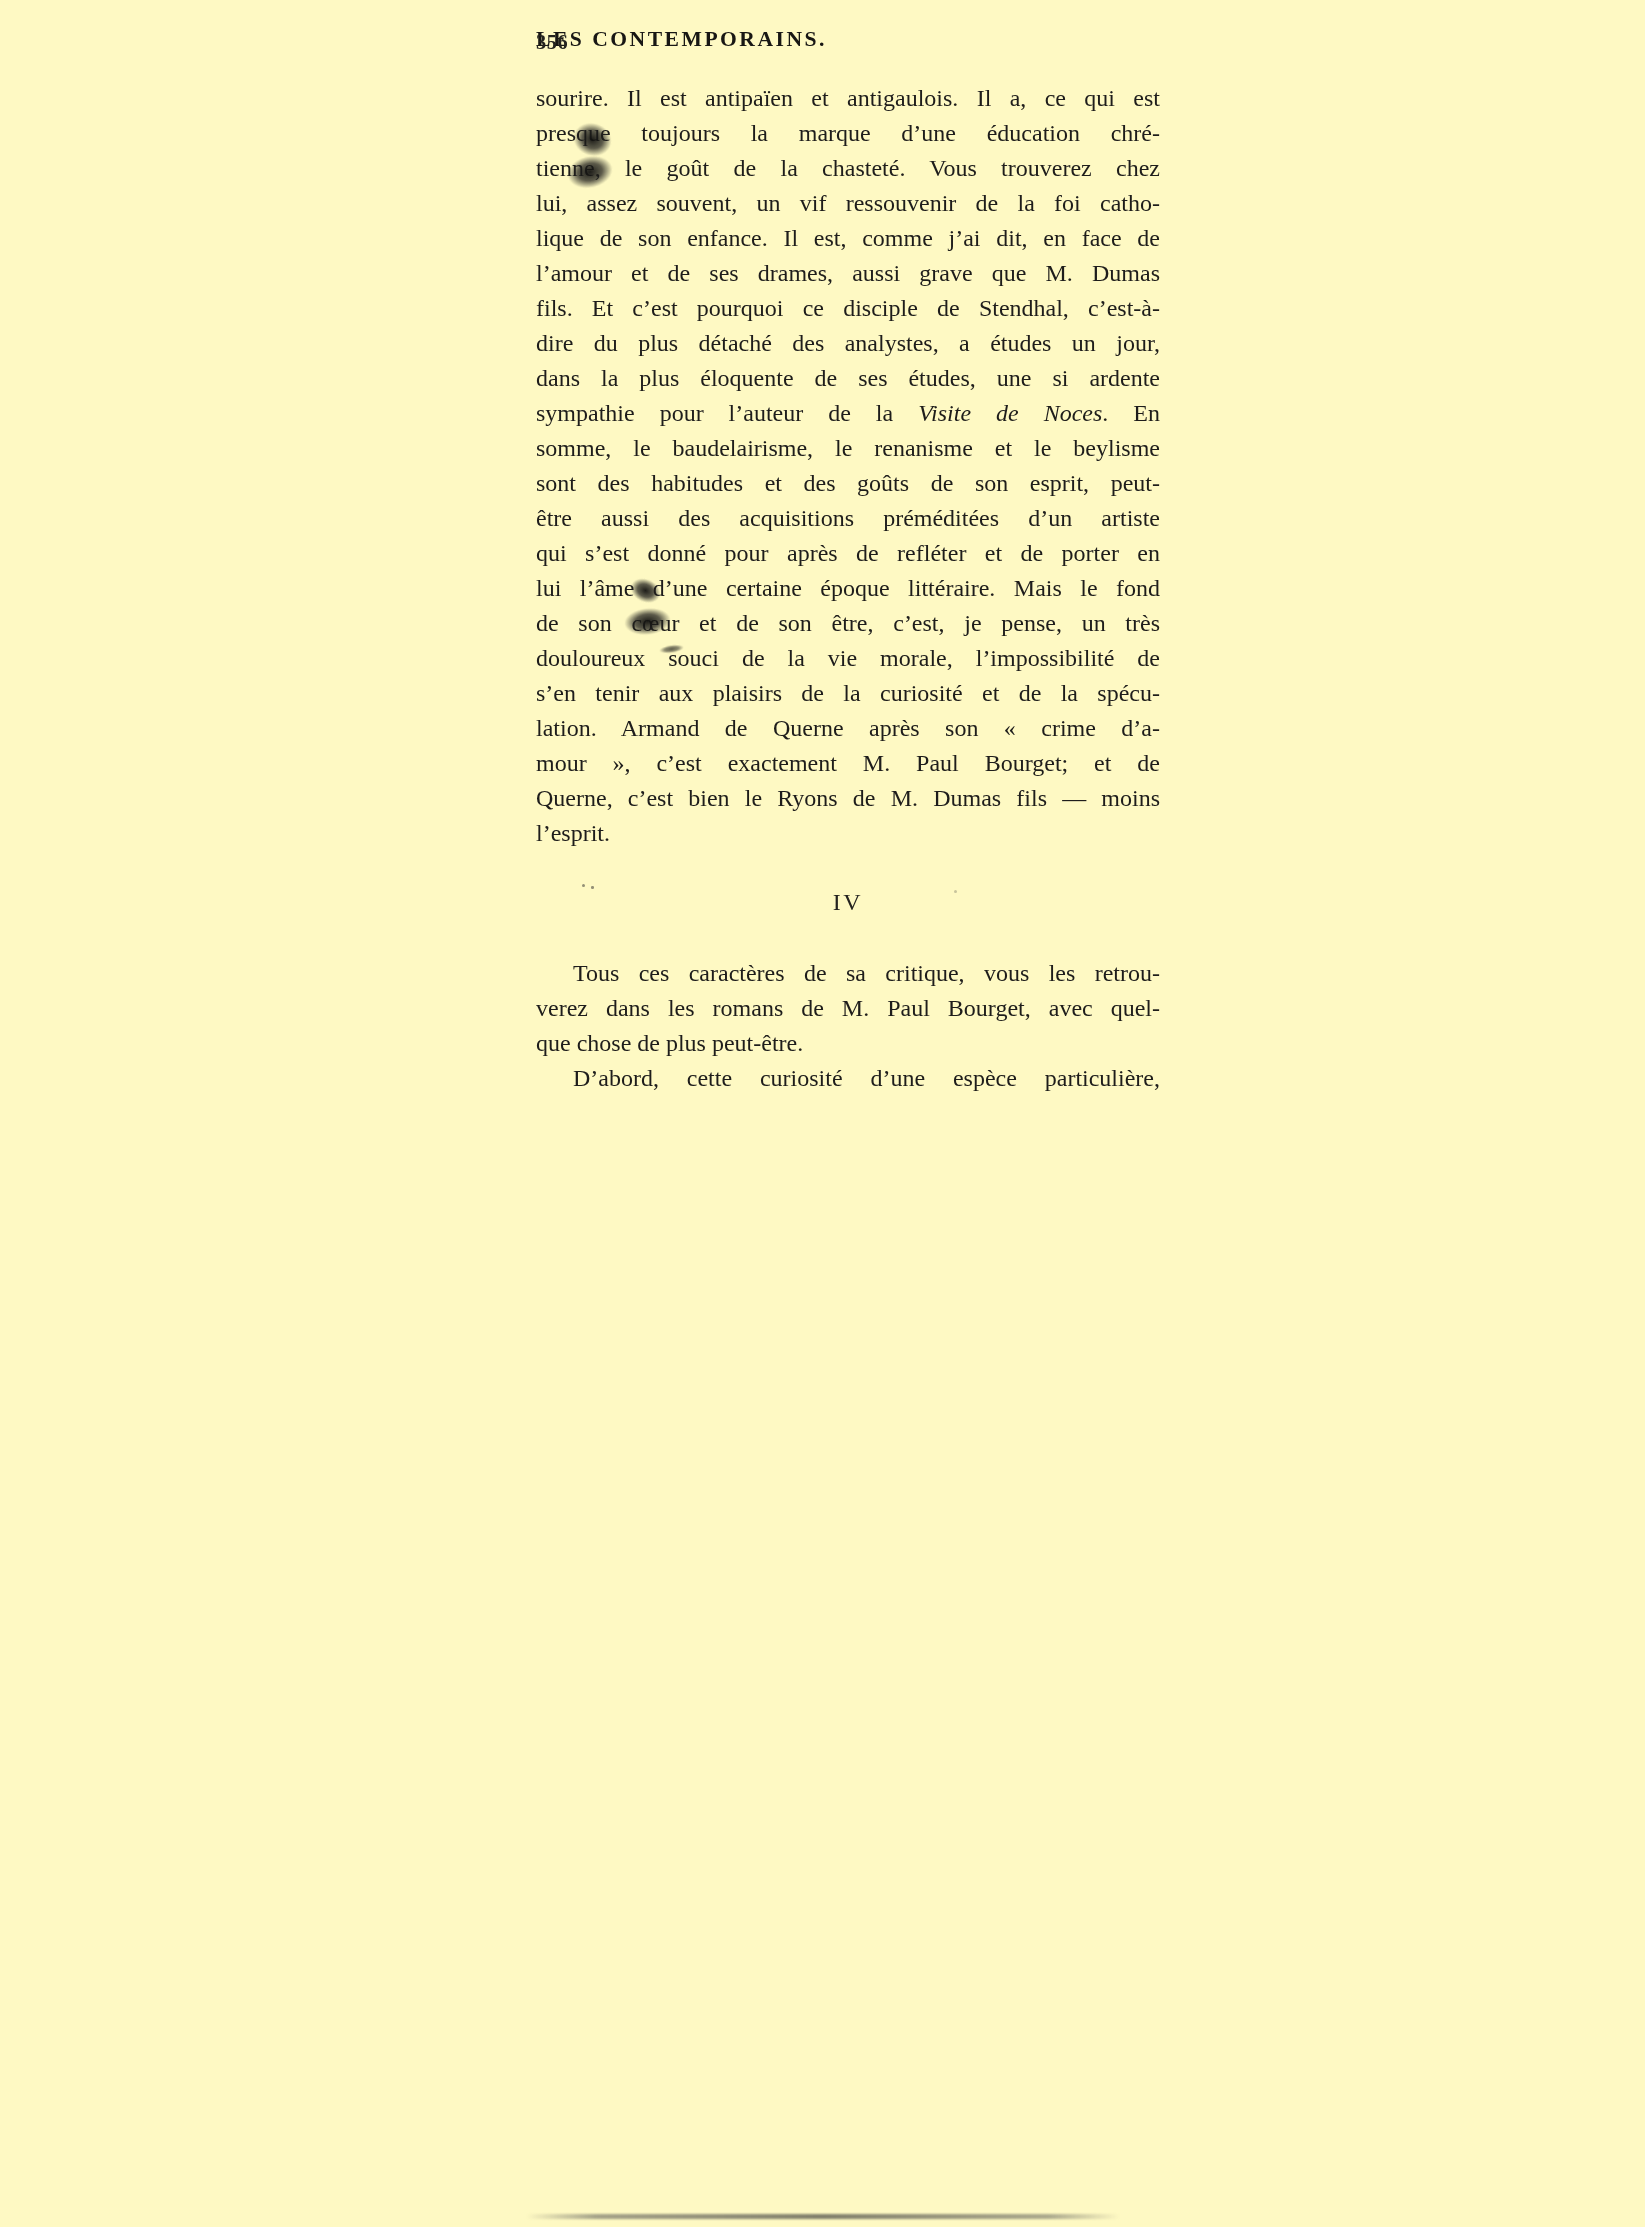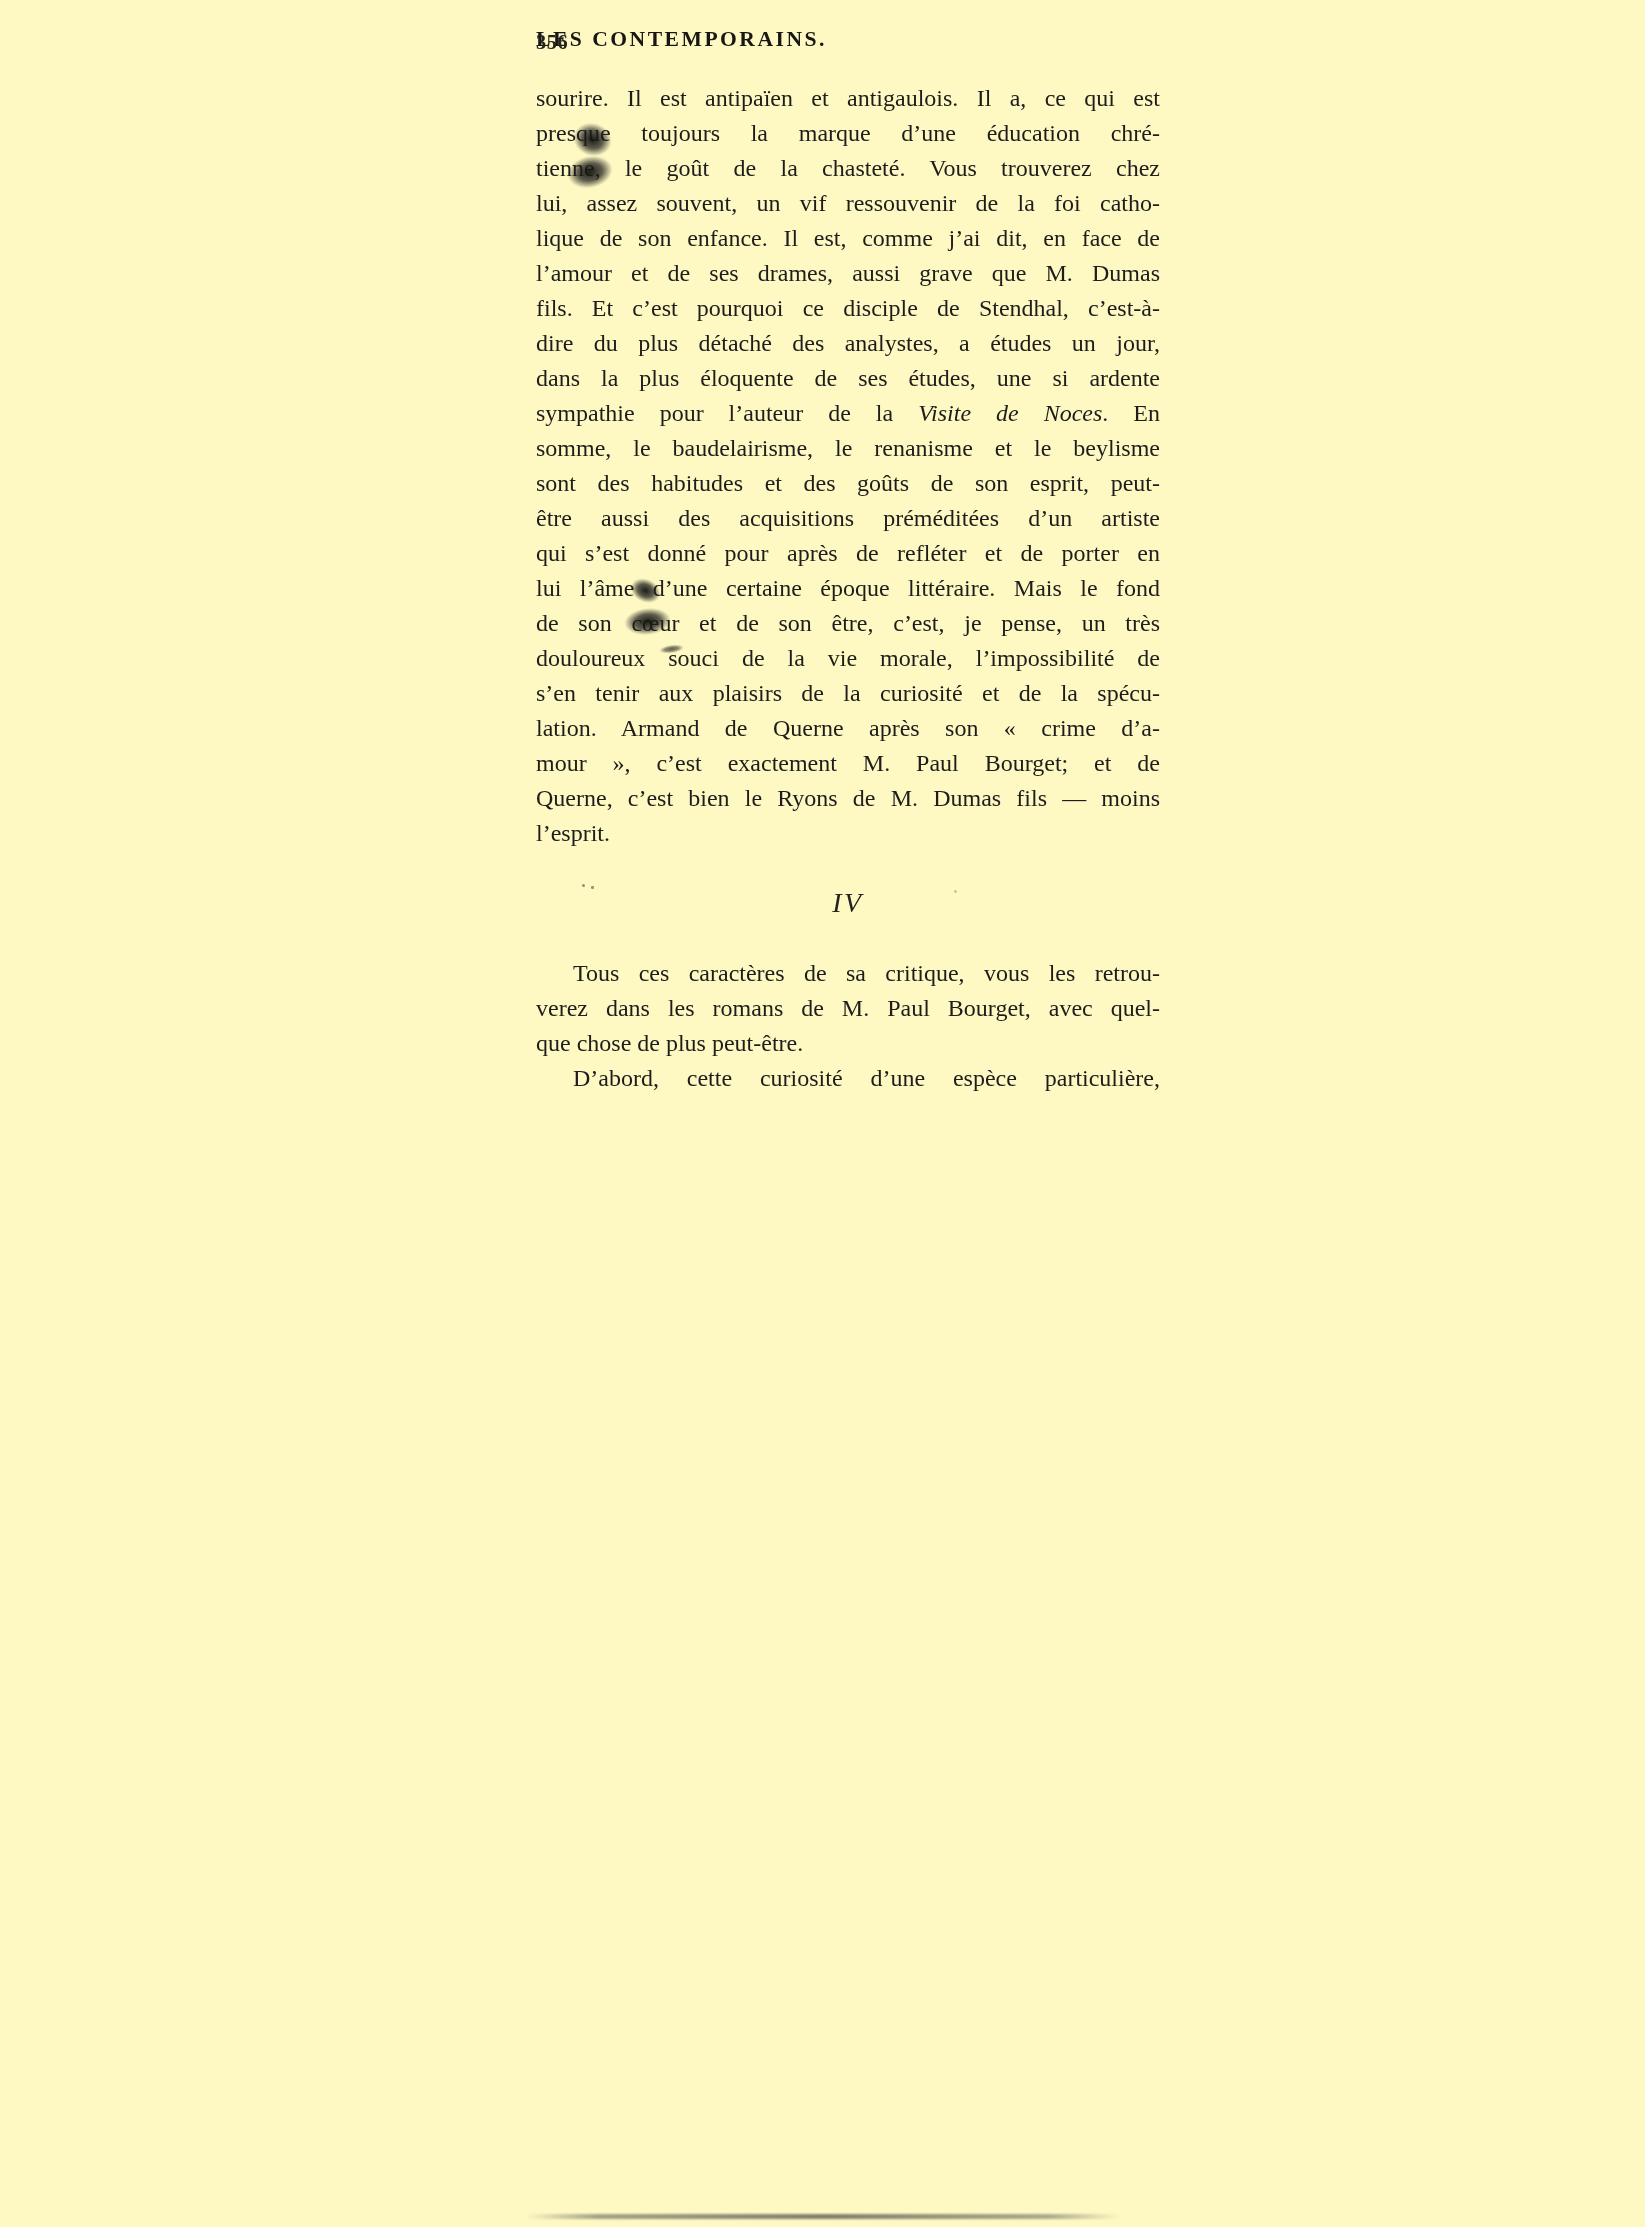--- a/index.html
+++ b/index.html
@@ -30,24 +30,23 @@
   }
   .line {
     text-align:justify;
     text-align-last:justify;
   }
   .line.last { text-align-last:left; }
   .line.ind { text-indent:37px; }
   .it { font-style:italic; }
   .section-heading {
     text-align:center;
-    font-size:28px; letter-spacing:2.5px;
+    font-size:24px; letter-spacing:2.5px;
     margin-top:34px; margin-bottom:36px;
     color:#24231f;
-    font-style:italic;
   }
   
   .smudge {
     position:absolute;
     background:radial-gradient(ellipse at center,
       rgba(18,18,16,0.95) 0%, rgba(30,30,28,0.72) 38%, rgba(70,70,66,0) 70%);
     filter:blur(0.6px);
   }
   .smudge.s1 { left:573px; top:123px; width:39px; height:33px; transform:rotate(18deg); }
   .smudge.s2 { left:567px; top:156px; width:46px; height:32px; transform:rotate(-12deg); }

